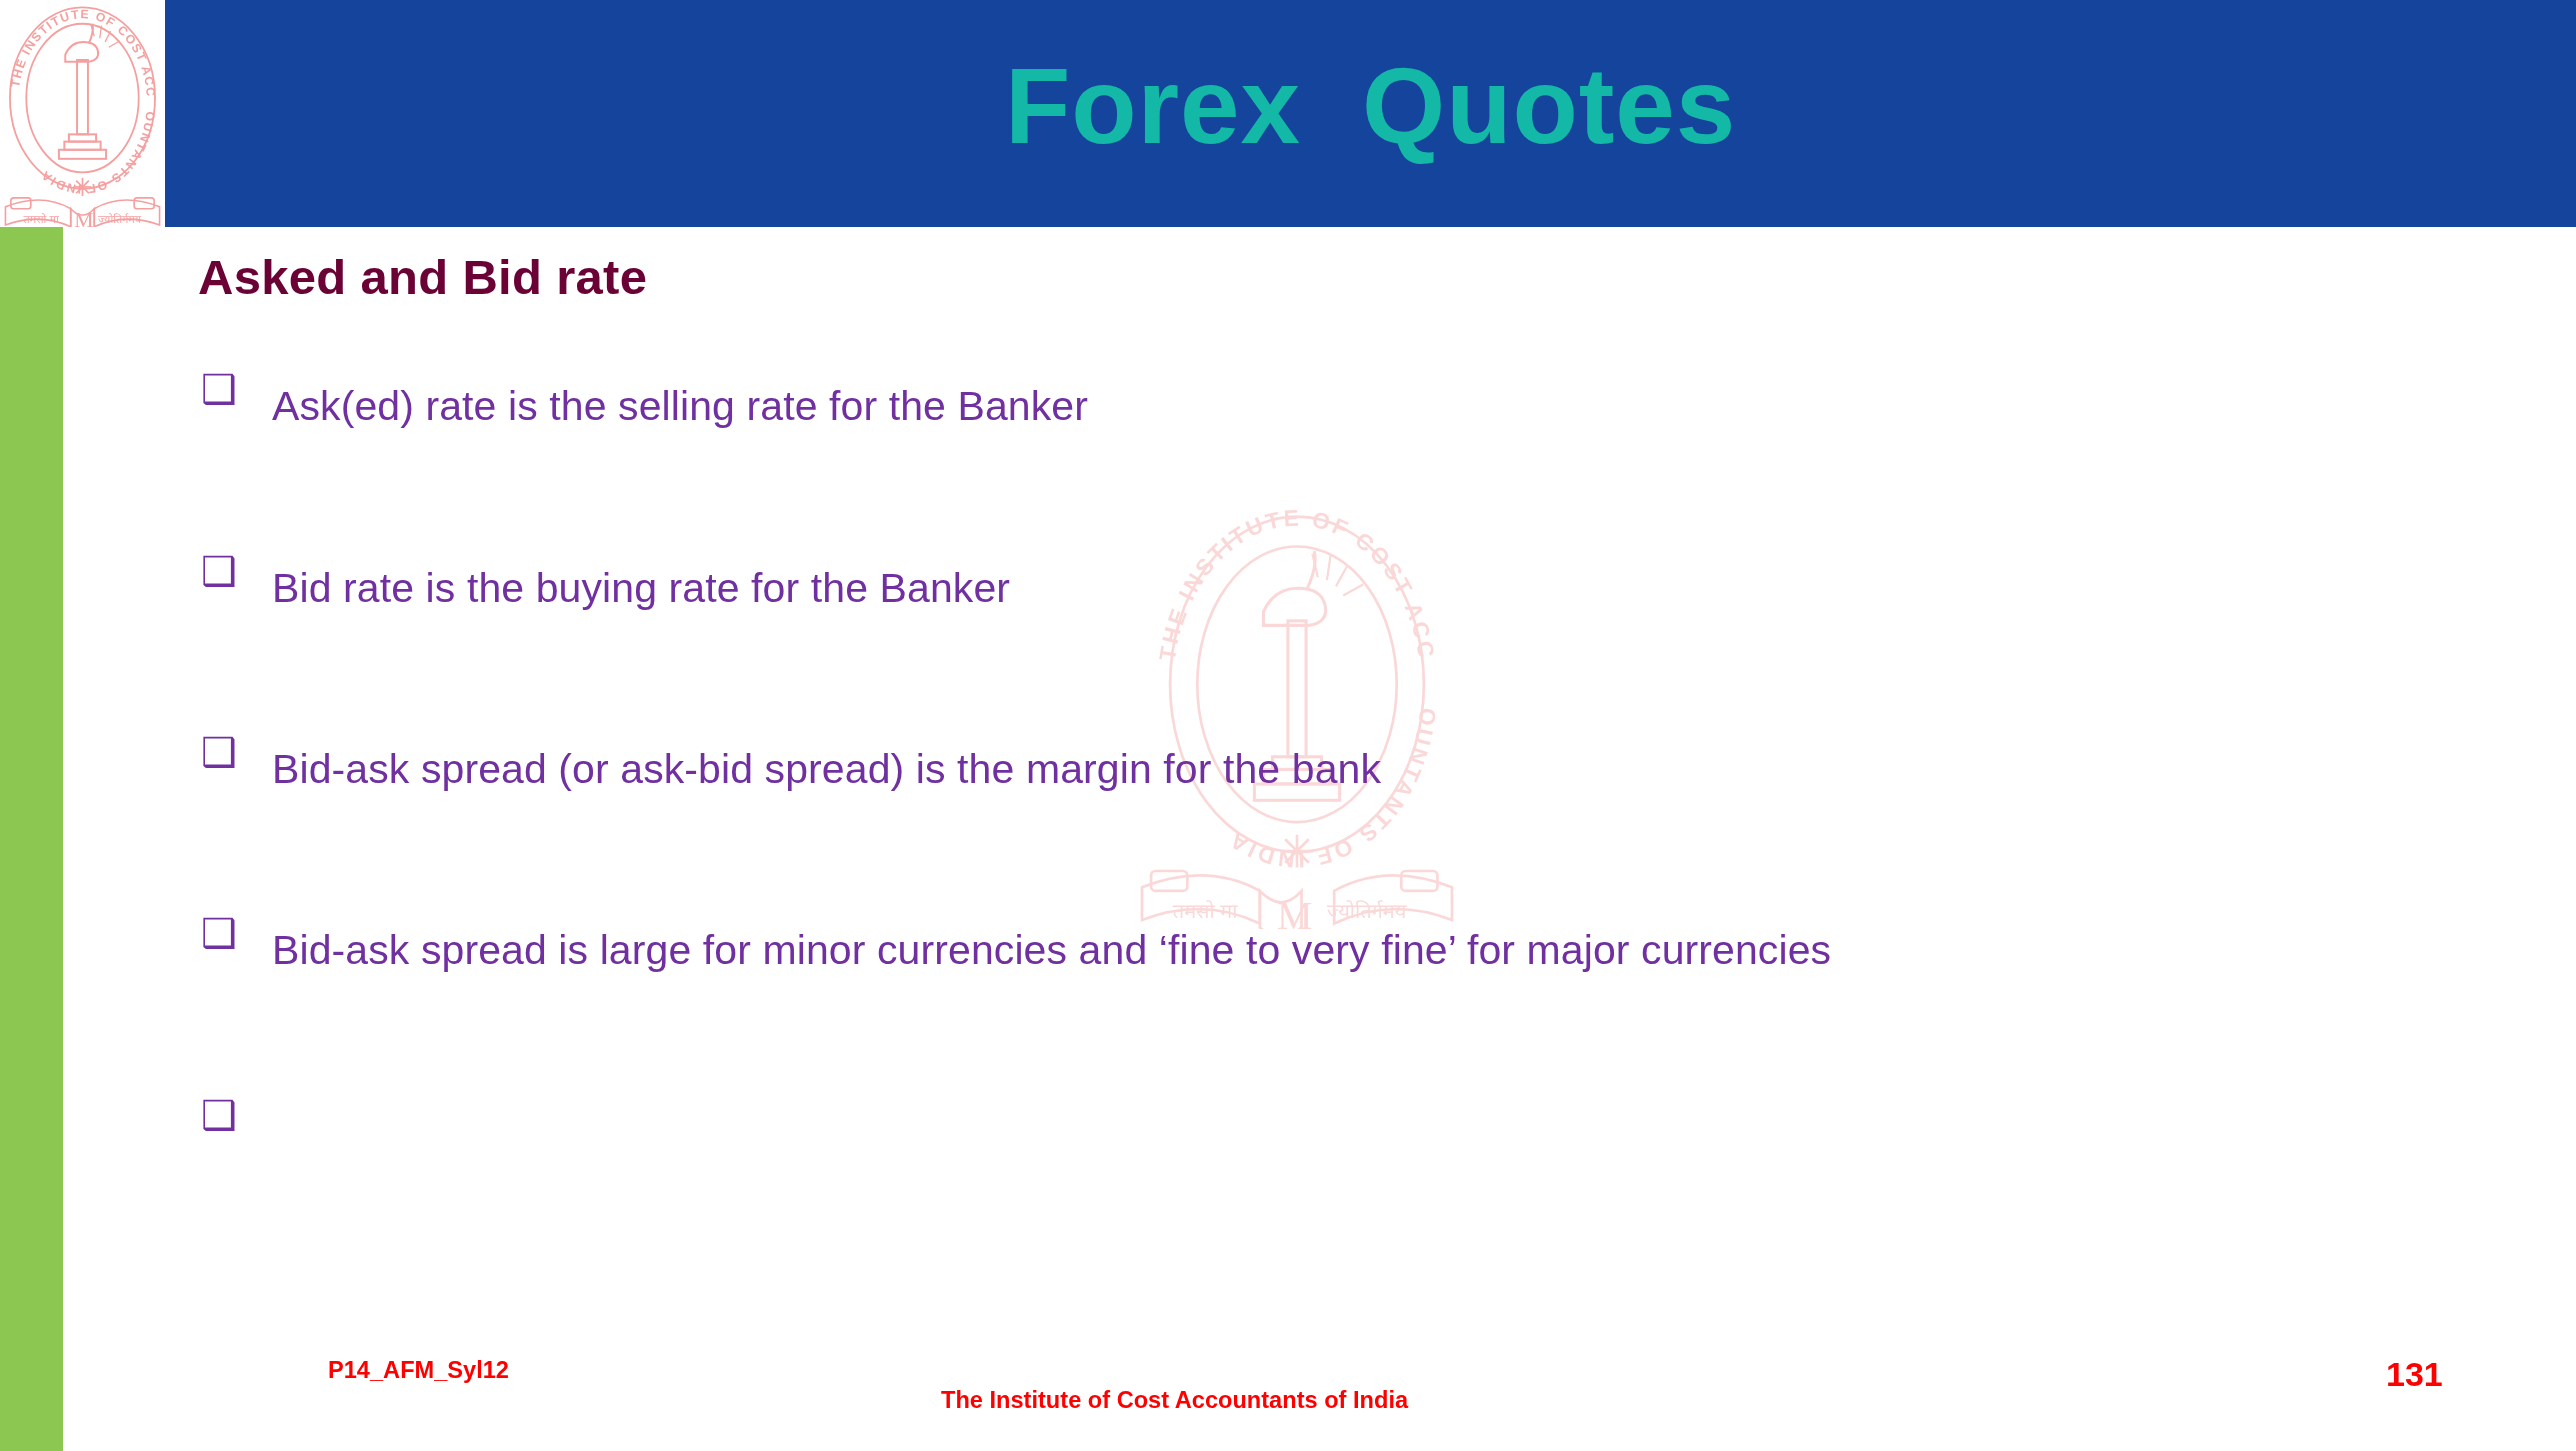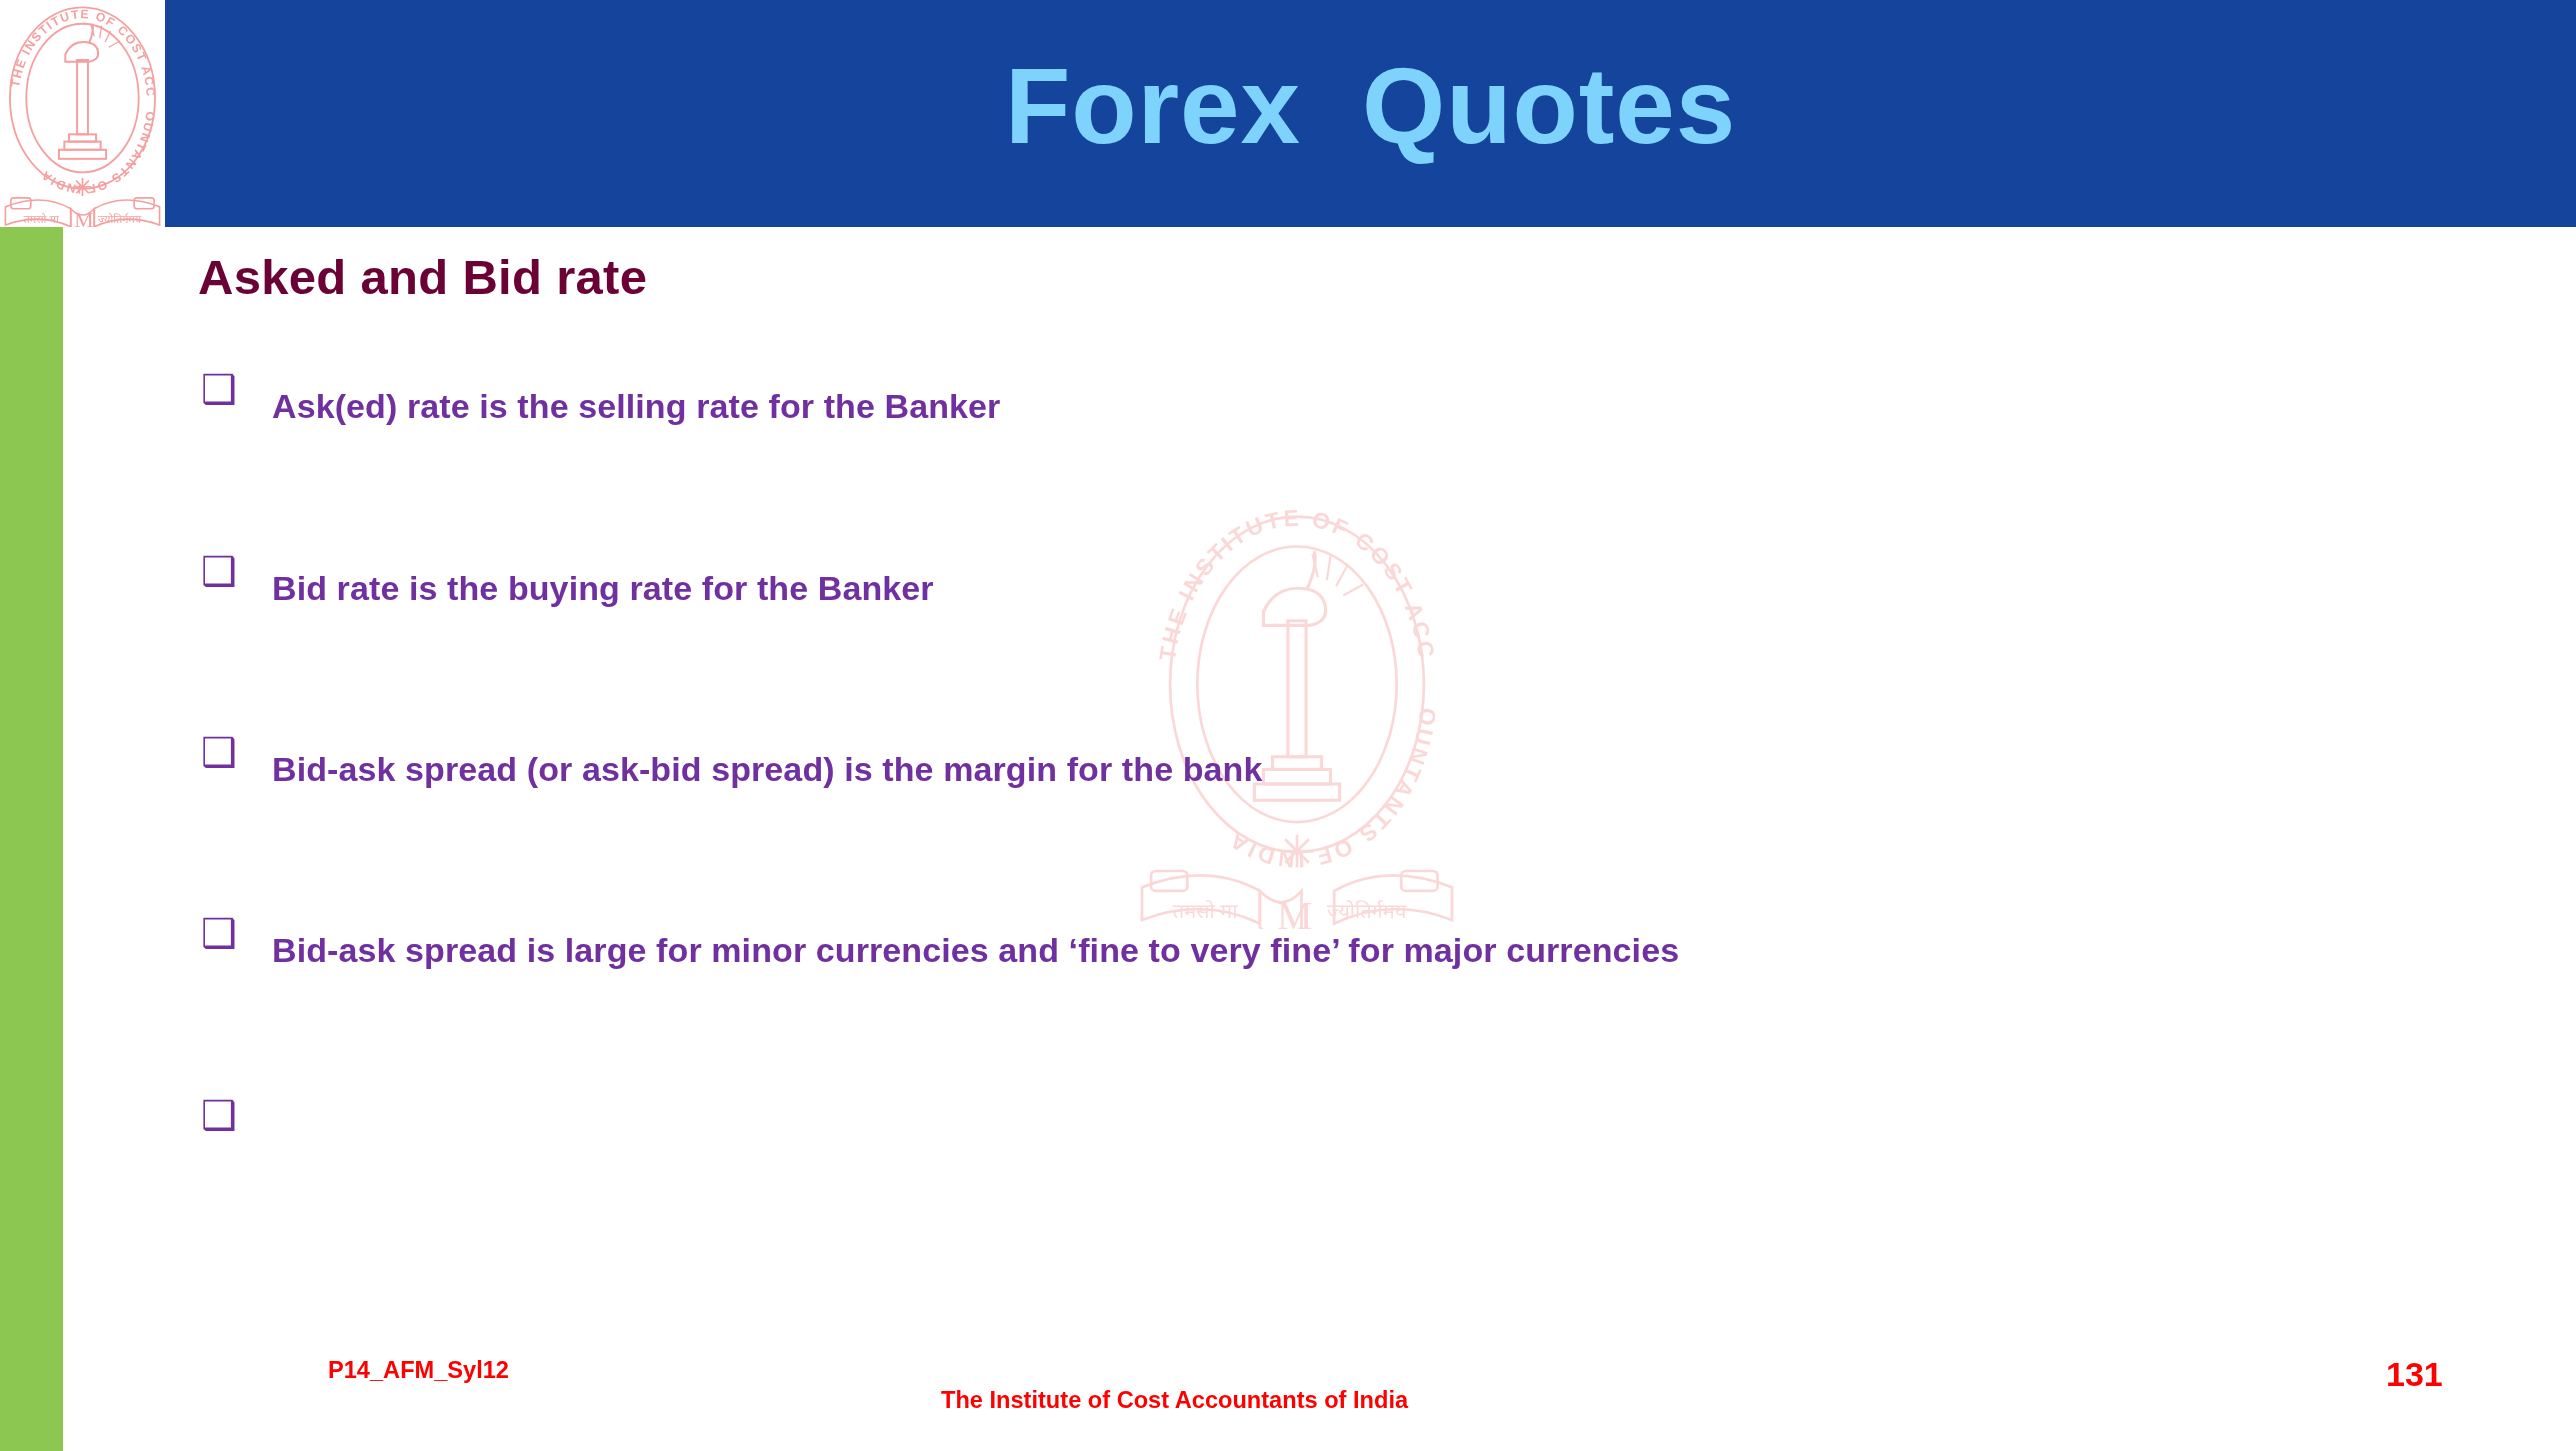--- a/index.html
+++ b/index.html
@@ -29,21 +29,21 @@
     z-index: 3;
   }
   #title-text {
     position: absolute;
     left: 0;
     top: 0;
     width: 100%;
     height: 227px;
     line-height: 213px;
     text-align: center;
-    color: #7dd3fc;
+    color: #14b8a6;
     font-size: 107px;
     font-weight: bold;
     letter-spacing: 0.9px;
     white-space: pre;
   }
 
   
   #logo-box {
     position: absolute;
     left: 0px;
@@ -110,22 +110,22 @@
     flex: 0 0 auto;
     width: 71px;
     color: #7030A0;
     font-size: 40px;
     line-height: 56px;
     font-weight: normal;
   }
   .bullet-text {
     flex: 1 1 auto;
     color: #7030A0;
-    font-size: 34px;
-    font-weight: bold;
+    font-size: 41px;
+    font-weight: normal;
     line-height: 91px;
     letter-spacing: 0.1px;
   }
   .bullet-text .line { display: block; white-space: pre; }
 
   #b0 { top: 134px; }
   #b1 { top: 316px; }
   #b2 { top: 497px; }
   #b3 { top: 678px; }
   #b4 { top: 860px; }

